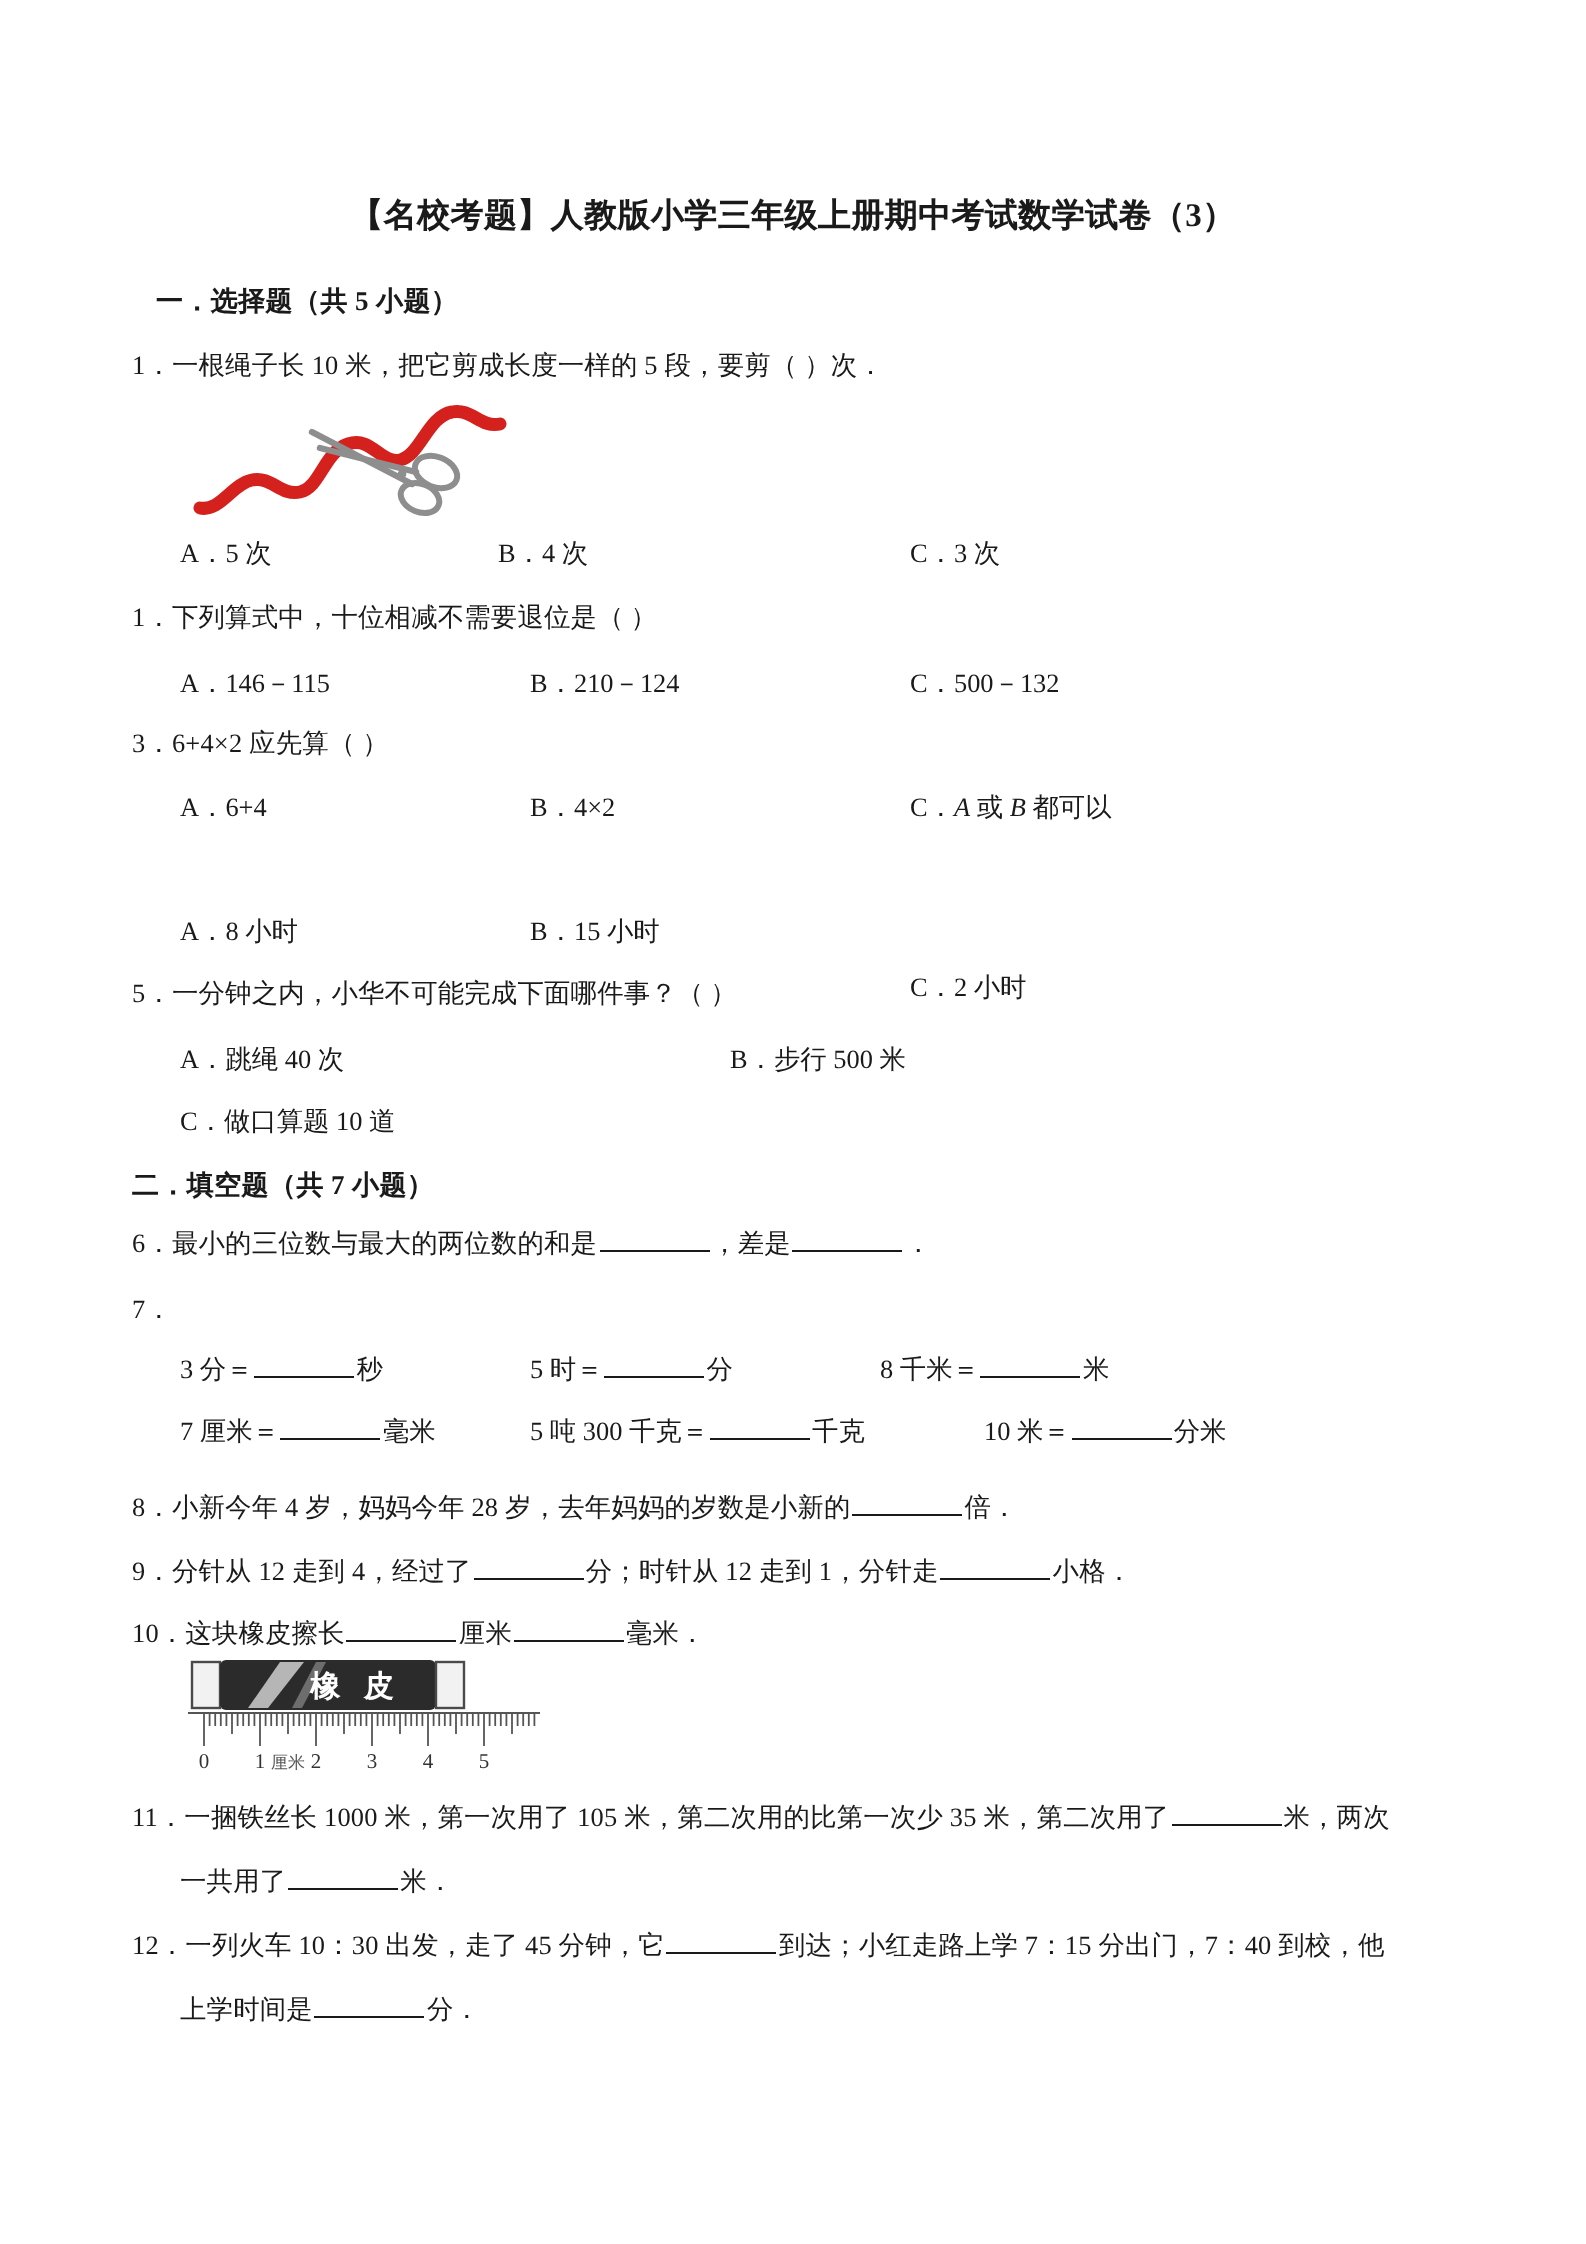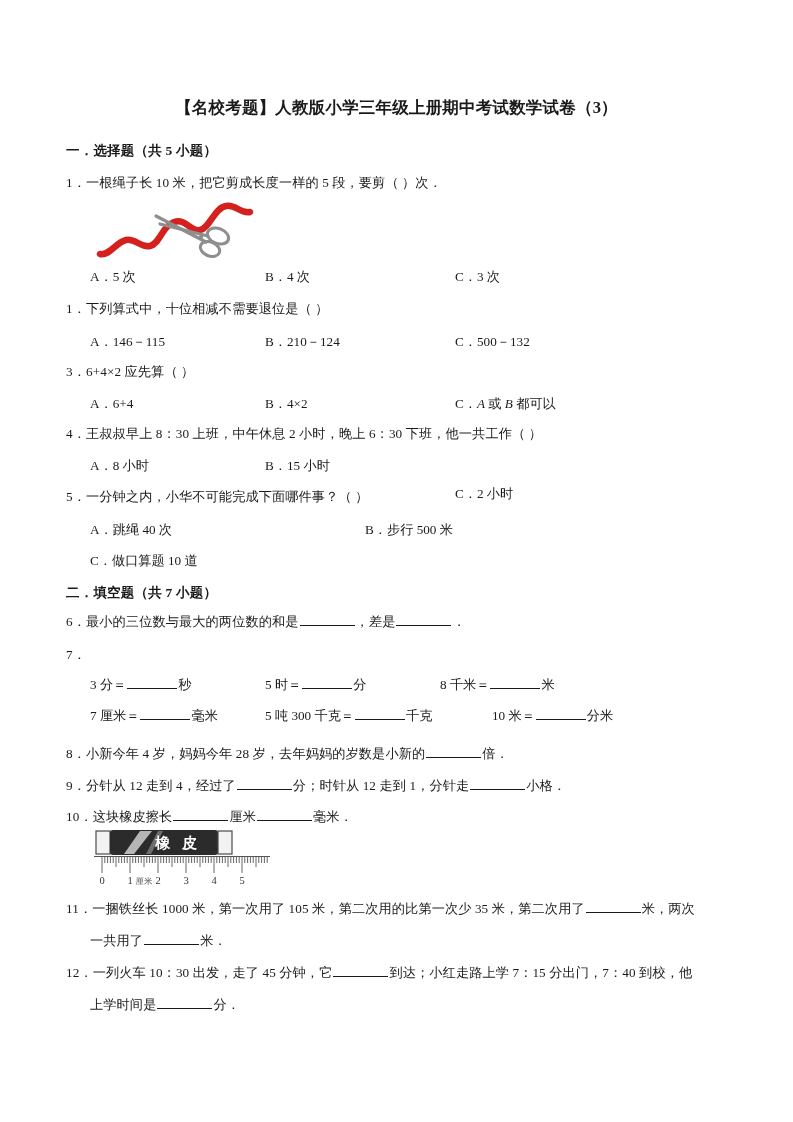--- a/index.html
+++ b/index.html
@@ -80,53 +80,52 @@
     height: 58px;
   }
 </style>
 </head>
 <body>
 
 <div class="page">
 
   <div class="title">【名校考题】人教版小学三年级上册期中考试数学试卷（3）</div>
 
-  <div class="section-head" style="top:142px;">一．选择题（共 5 小题）</div>
+  <div class="section-head" style="top:142px;margin-left:12px;">一．选择题（共 5 小题）</div>
 
   <div class="qline" style="top:174px;">1．一根绳子长 10 米，把它剪成长度一样的 5 段，要剪（       ）次．</div>
 
   <div class="rope-fig">
     <svg width="158" height="62" viewBox="0 0 158 62">
       <path d="M4,56 C14,58 20,44 30,42 C40,40 44,50 54,48 C64,46 66,28 78,24
                C90,20 94,34 104,32 C114,30 118,10 130,8 C140,6 144,16 154,14" fill="none" stroke="#d4211e" stroke-width="6.5" stroke-linecap="round"></path>
       <g stroke="#8e8e8e" fill="none" stroke-linecap="round">
         <path d="M60,18 L110,44" stroke-width="3.2"></path>
         <path d="M64,26 L112,38" stroke-width="3.2"></path>
         <ellipse cx="122" cy="38" rx="11" ry="7.5" stroke-width="3" transform="rotate(22 122 38)"></ellipse>
         <ellipse cx="114" cy="51" rx="10" ry="7" stroke-width="3" transform="rotate(22 114 51)"></ellipse>
         <circle cx="105" cy="39" r="2.2" fill="#8e8e8e" stroke="none"></circle>
       </g>
     </svg>
   </div>
 
   <div class="opt" style="left:90px;  top:268px;">A．5 次</div>
-  <div class="opt" style="left:265px; top:268px;">B．4 次</div>
+  <div class="opt" style="left:249px; top:268px;">B．4 次</div>
   <div class="opt" style="left:455px; top:268px;">C．3 次</div>
 
   <div class="qline" style="top:300px;">1．下列算式中，十位相减不需要退位是（       ）</div>
   <div class="opt" style="left:90px;  top:333px;">A．146－115</div>
   <div class="opt" style="left:265px; top:333px;">B．210－124</div>
   <div class="opt" style="left:455px; top:333px;">C．500－132</div>
 
   <div class="qline" style="top:363px;">3．6+4×2 应先算（       ）</div>
   <div class="opt" style="left:90px;  top:395px;">A．6+4</div>
   <div class="opt" style="left:265px; top:395px;">B．4×2</div>
   <div class="opt" style="left:455px; top:395px;"><span>C．</span><span class="ital">A</span><span> 或 </span><span class="ital">B</span><span> 都可以</span></div>
 
-  <div class="qline" style="top:425px;">4．王叔叔早上 8：30 上班，中午休息 2 小时，晚上 6：30 下班，他一共工作（       ）</div>
   <div class="opt" style="left:90px;  top:457px;">A．8 小时</div>
   <div class="opt" style="left:265px; top:457px;">B．15 小时</div>
   <div class="opt" style="left:455px; top:457px;margin-top:28px;">C．2 小时</div>
 
   <div class="qline" style="top:488px;">5．一分钟之内，小华不可能完成下面哪件事？（       ）</div>
   <div class="opt" style="left:90px;  top:521px;">A．跳绳 40 次</div>
   <div class="opt" style="left:365px; top:521px;">B．步行  500 米</div>
   <div class="opt" style="left:90px;  top:552px;">C．做口算题 10 道</div>
 
   <div class="section-head" style="top:584px;">二．填空题（共 7 小题）</div>

